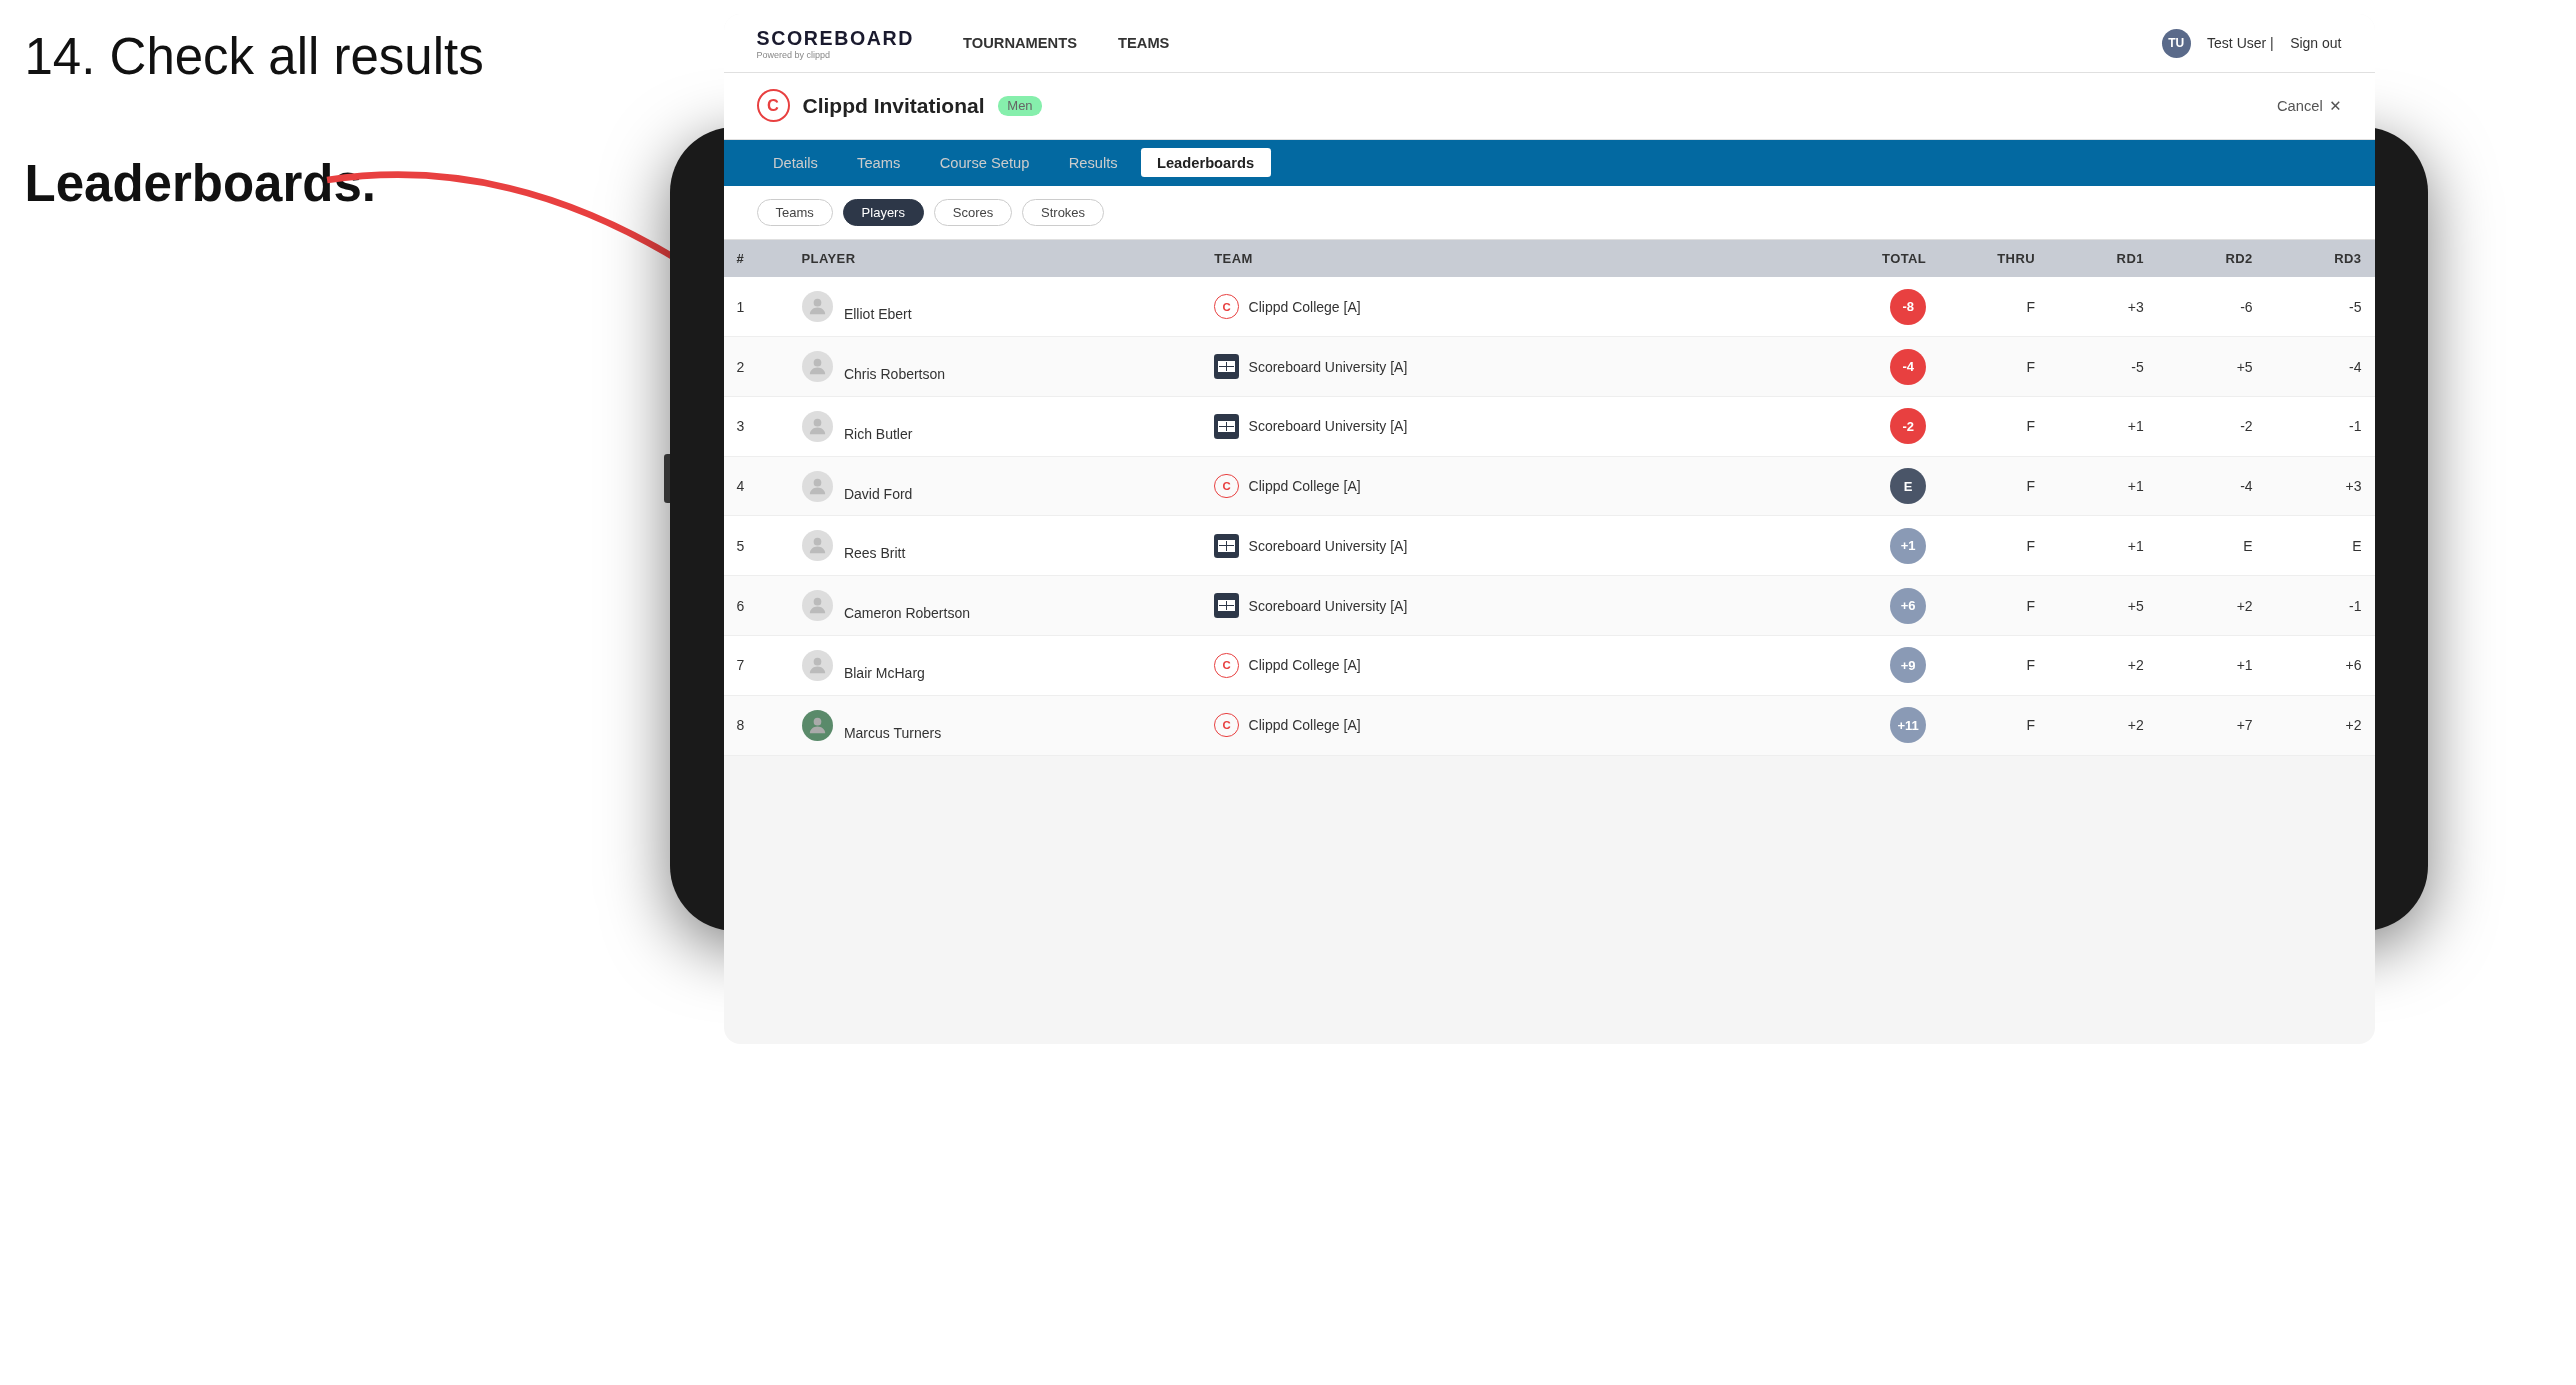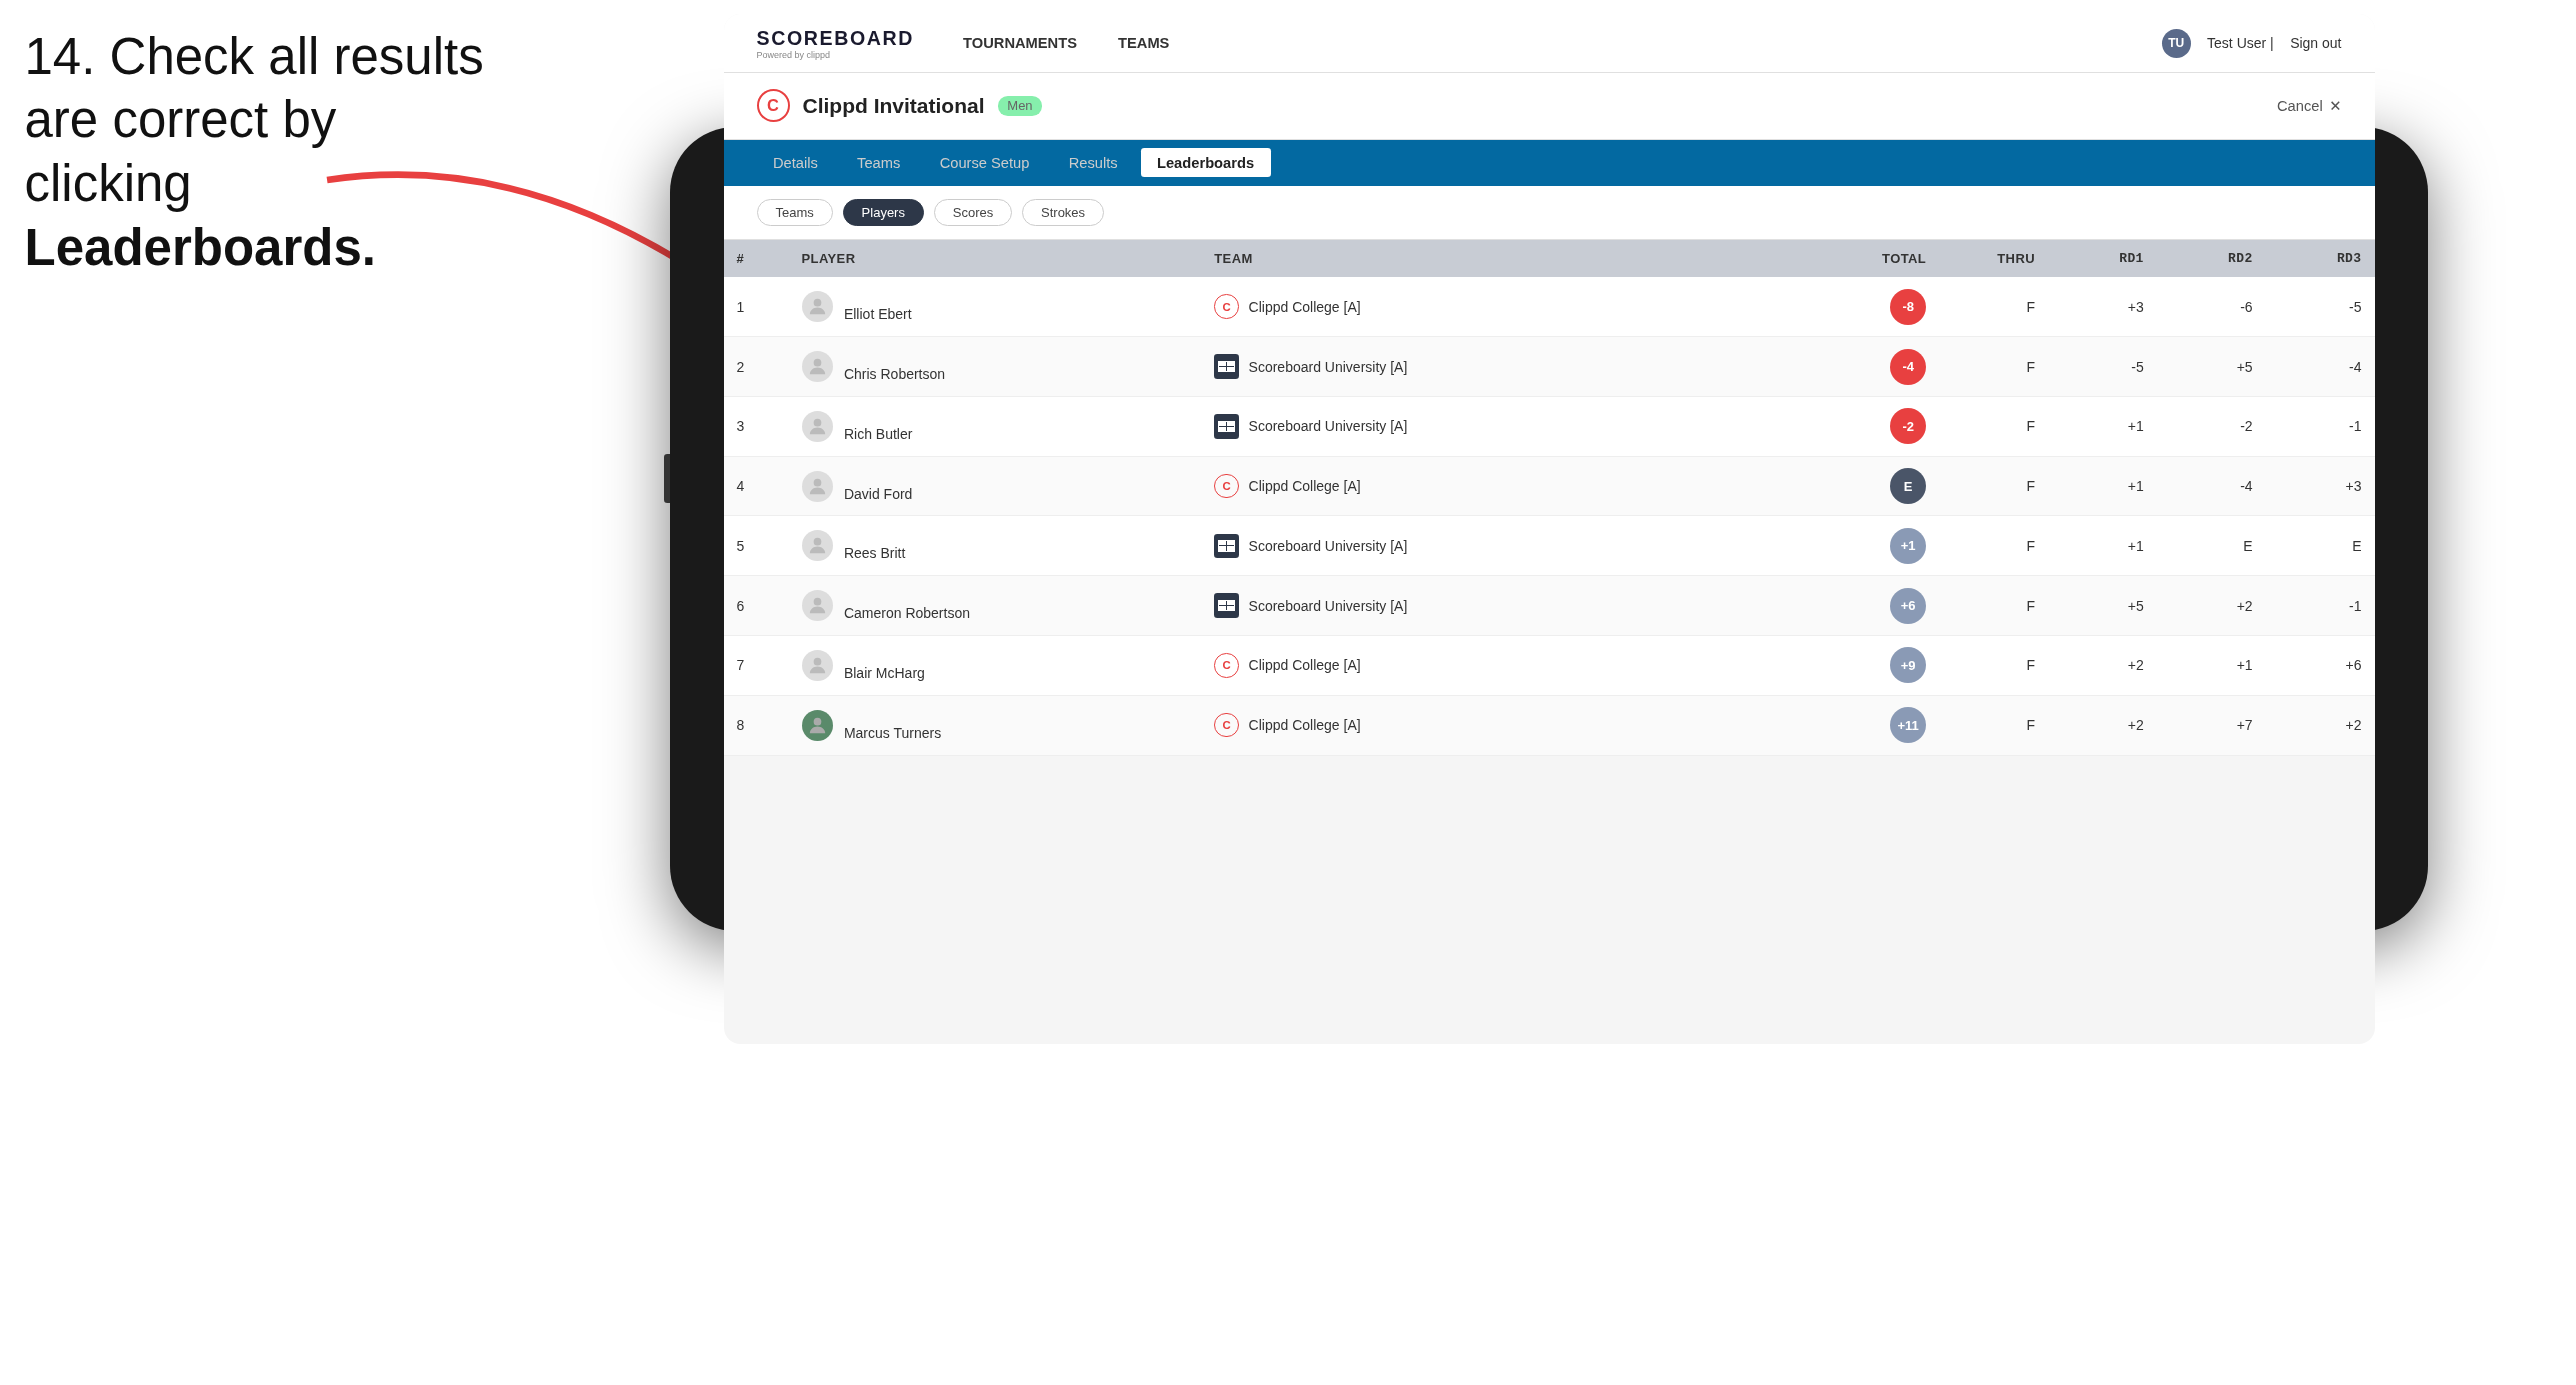--- a/index.html
+++ b/index.html
@@ -349,28 +349,28 @@
 
     .score-red { background: #e84040; }
     .score-gray { background: #8a9ab5; }
     .score-dark { background: #4a5568; }
 
     .col-num { width: 49px; }
     .col-player { width: 311px; }
     .col-team { width: 458px; }
     .col-total { width: 98px; text-align: right; margin-top: 24px; }
     .col-thru { width: 82px; text-align: right; }
-    .col-rd { width: 82px; text-align: right; font-family: Liberation Mono, monospace; }
+    .col-rd { width: 82px; text-align: right; }
   </style>
 </head>
 <body>
 
 <div class="instruction">
   <span>14. Check all results</span><br>
-  <span>are correct by clicking</span><br>
+  <br>
   <strong>Leaderboards.</strong>
 </div>
 
 <svg class="arrow-svg" width="507" height="229" viewBox="0 0 620 280">
   <defs>
     <marker id="arrowhead" markerWidth="10" markerHeight="7" refX="10" refY="3.5" orient="auto">
       <polygon points="0 0, 10 3.5, 0 7" fill="#e84040"></polygon>
     </marker>
   </defs>
   <path d="M 60,60 Q 320,20 580,220" stroke="#e84040" stroke-width="8" fill="none" marker-end="url(#arrowhead)"></path>

